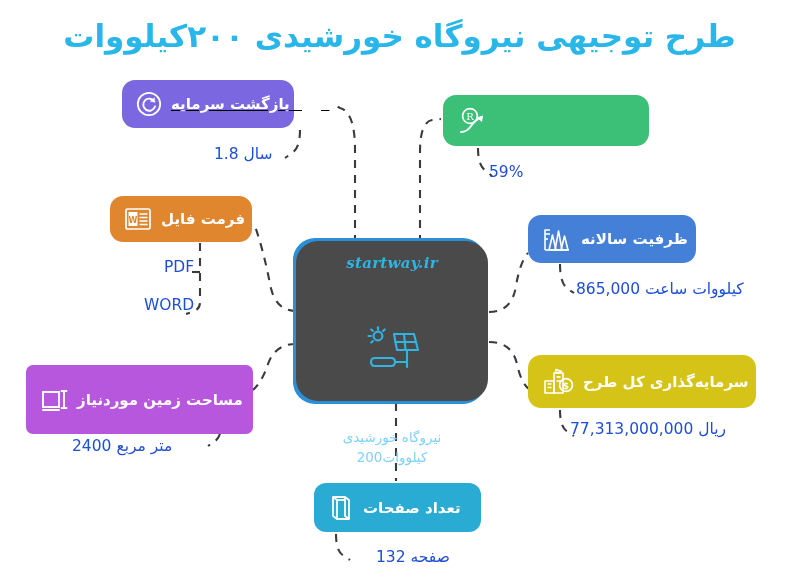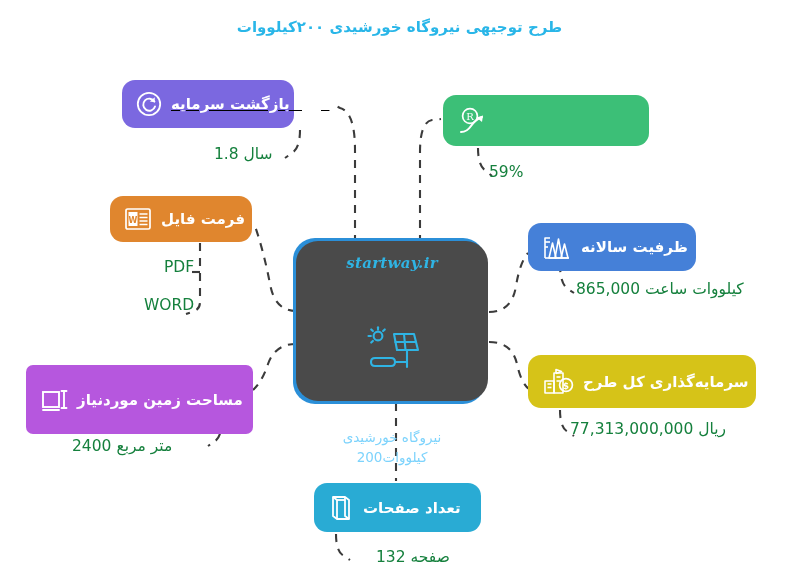--- a/index.html
+++ b/index.html
@@ -19,21 +19,21 @@
   }
 
   
   #title {
     position: absolute;
     top: 18px;
     left: 0;
     width: 799px;
     text-align: center;
     direction: rtl;
-    font-size: 15px;
+    font-size: 31px;
     font-weight: bold;
     color: #29B6E8;
     letter-spacing: 0px;
     white-space: nowrap;
   }
 
   
   #connectors {
     position: absolute;
     top: 0;
@@ -116,34 +116,34 @@
     display: flex;
     align-items: center;
     justify-content: center;
     flex: 0 0 auto;
   }
 
   
   .value {
     position: absolute;
     direction: rtl;
-    color: #15803d;
+    color: #1d4ed8;
     font-size: 15.5px;
     white-space: nowrap;
   }
   .value.ltr { direction: ltr; }
 
   
   #pill-payback   { left: 122px; top: 80px;  width: 172px; height: 48px; background: #7b68e0; text-decoration: underline; }
   #pill-roi       { left: 443px; top: 95px;  width: 206px; height: 51px; background: #3cbf77; }
-  #pill-capacity  { left: 528px; top: 215px; width: 168px; height: 48px; background: #4580d8; margin-top: 8px; }
+  #pill-capacity  { left: 528px; top: 215px; width: 168px; height: 48px; background: #4580d8; }
   #pill-fileformat{ left: 110px; top: 196px; width: 142px; height: 46px; background: #e0862e; }
   #pill-investment{ left: 528px; top: 355px; width: 228px; height: 53px; background: #d6c318; }
   #pill-landarea  { left: 26px;  top: 365px; width: 227px; height: 69px; background: #b657de; border-radius: 7px; }
-  #pill-pages     { left: 314px; top: 483px; width: 167px; height: 49px; background: #29abd4; }
+  #pill-pages     { left: 314px; top: 483px; width: 167px; height: 49px; background: #29abd4; border-radius: 12px; }
 
   
   #val-payback    { left: 214px; top: 145px; }
   #val-roi        { left: 489px; top: 163px; }
   #val-capacity   { left: 576px; top: 280px; }
   #val-fileformat-1 { left: 164px; top: 258px; }
   #val-fileformat-2 { left: 144px; top: 296px; }
   #val-investment { left: 570px; top: 420px; }
   #val-landarea   { left: 72px;  top: 437px; }
   #val-pages      { left: 351px; top: 548px; margin-left: 25px; }

